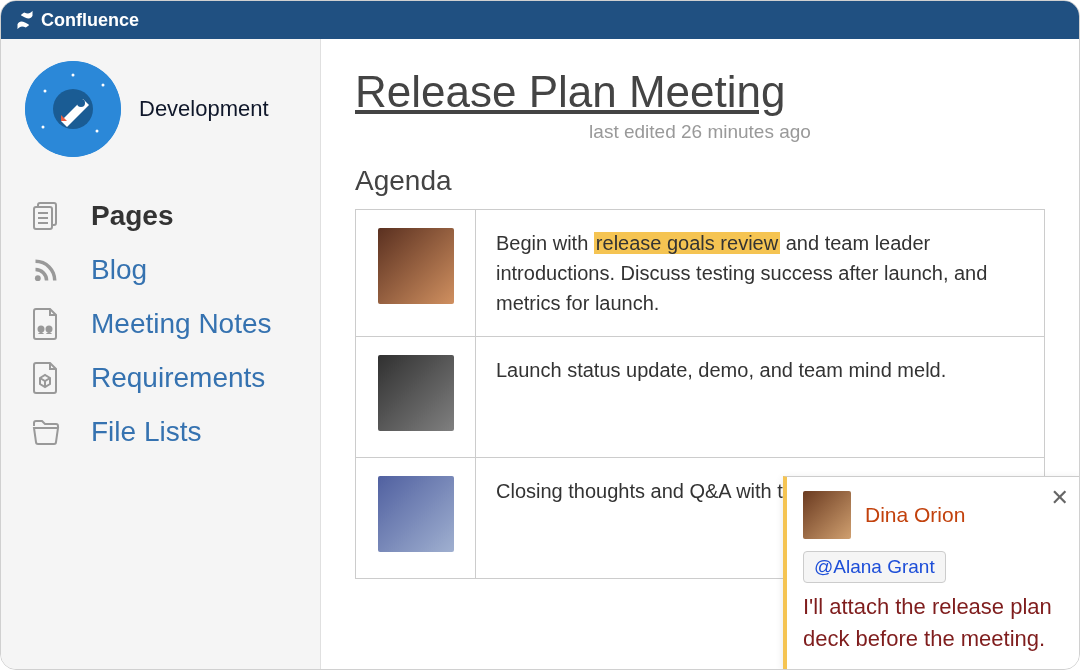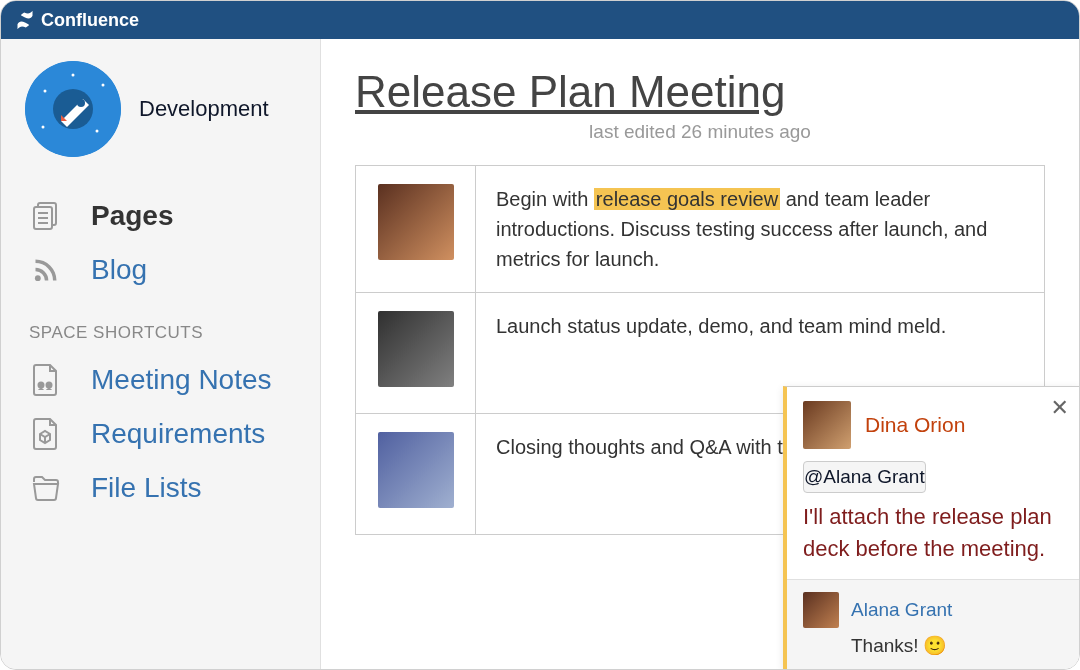--- a/index.html
+++ b/index.html
@@ -179,22 +179,22 @@
     }
     .comment-name {
       color: #c2410c;
       font-size: 21px;
     }
     .mention {
       display: inline-block;
       background: #f5f5f5;
       border: 1px solid #ccc;
       border-radius: 4px;
-      padding: 4px 0;
-      color: #0f172a;
+      padding: 4px 10px;
+      color: #1d4ed8;
       font-size: 19px;
       margin-bottom: 8px;
     }
     .comment-body {
       color: #7f1d1d;
       font-size: 22px;
       line-height: 1.45;
     }
     .reply-block {
       background: #f5f5f5;
@@ -278,21 +278,20 @@
         <span class="nav-icon">
           <svg width="28" height="28" viewBox="0 0 24 24" fill="#999">
             <circle cx="5" cy="19" r="2.5"></circle>
             <path d="M3 10a11 11 0 0 1 11 11h-3a8 8 0 0 0-8-8z"></path>
             <path d="M3 3a18 18 0 0 1 18 18h-3A15 15 0 0 0 3 6z"></path>
           </svg>
         </span>
         <span class="label-blue">Blog</span>
       </div>
 
-      <div class="section-header">SPACE SHORTCUTS</div>
 
       <div class="nav-item">
         <span class="nav-icon">
           <svg width="28" height="34" viewBox="0 0 28 34" fill="none" stroke="#999" stroke-width="2">
             <path d="M4 2h14l6 6v22a2 2 0 0 1-2 2H4a2 2 0 0 1-2-2V4a2 2 0 0 1 2-2z" fill="#f5f5f5"></path>
             <path d="M18 2v6h6"></path>
             <circle cx="9" cy="22" r="2.5" fill="#999"></circle>
             <circle cx="17" cy="22" r="2.5" fill="#999"></circle>
             <path d="M6 27c1-1.5 2.5-2 3-2s2 .5 3 2M14 27c1-1.5 2.5-2 3-2s2 .5 3 2" fill="#999" stroke="none"></path>
           </svg>
@@ -319,20 +318,21 @@
             <path d="M3 10h24l-2 14a2 2 0 0 1-2 2H7a2 2 0 0 1-2-2z" fill="#f5f5f5"></path>
           </svg>
         </span>
         <span class="label-blue">File Lists</span>
       </div>
     </div>
 
     <div class="main">
       <h1 class="page-title">Release Plan Meeting</h1>
       <div class="page-meta">last edited 26 minutes ago</div>
+      <h2 class="agenda-heading">Agenda</h2>
 
       <table class="agenda-table">
         <tbody>
             <tr>
           <td class="avatar-cell">
             <span class="avatar avatar-1"></span>
           </td>
           <td>
             <span>Begin with </span><span class="highlight">release goals review</span><span> and team leader introductions. Discuss testing success after launch, and metrics for launch.</span>
           </td>
@@ -355,23 +355,16 @@
       <div class="comment-popup">
         <div class="close">✕</div>
         <div class="comment-block">
           <div class="comment-head">
             <div class="comment-avatar avatar-c1"></div>
             <div class="comment-name">Dina Orion</div>
           </div>
           <div class="mention">@Alana Grant</div>
           <div class="comment-body">I'll attach the release plan deck before the meeting.</div>
         </div>
-        <div class="reply-block">
-          <div class="reply-head">
-            <div class="reply-avatar avatar-c2"></div>
-            <div class="reply-name">Alana Grant</div>
-          </div>
-          <div class="reply-body">Thanks! 🙂</div>
-        </div>
       </div>
     </div>
   </div>
 </div>
 
 </body></html>

